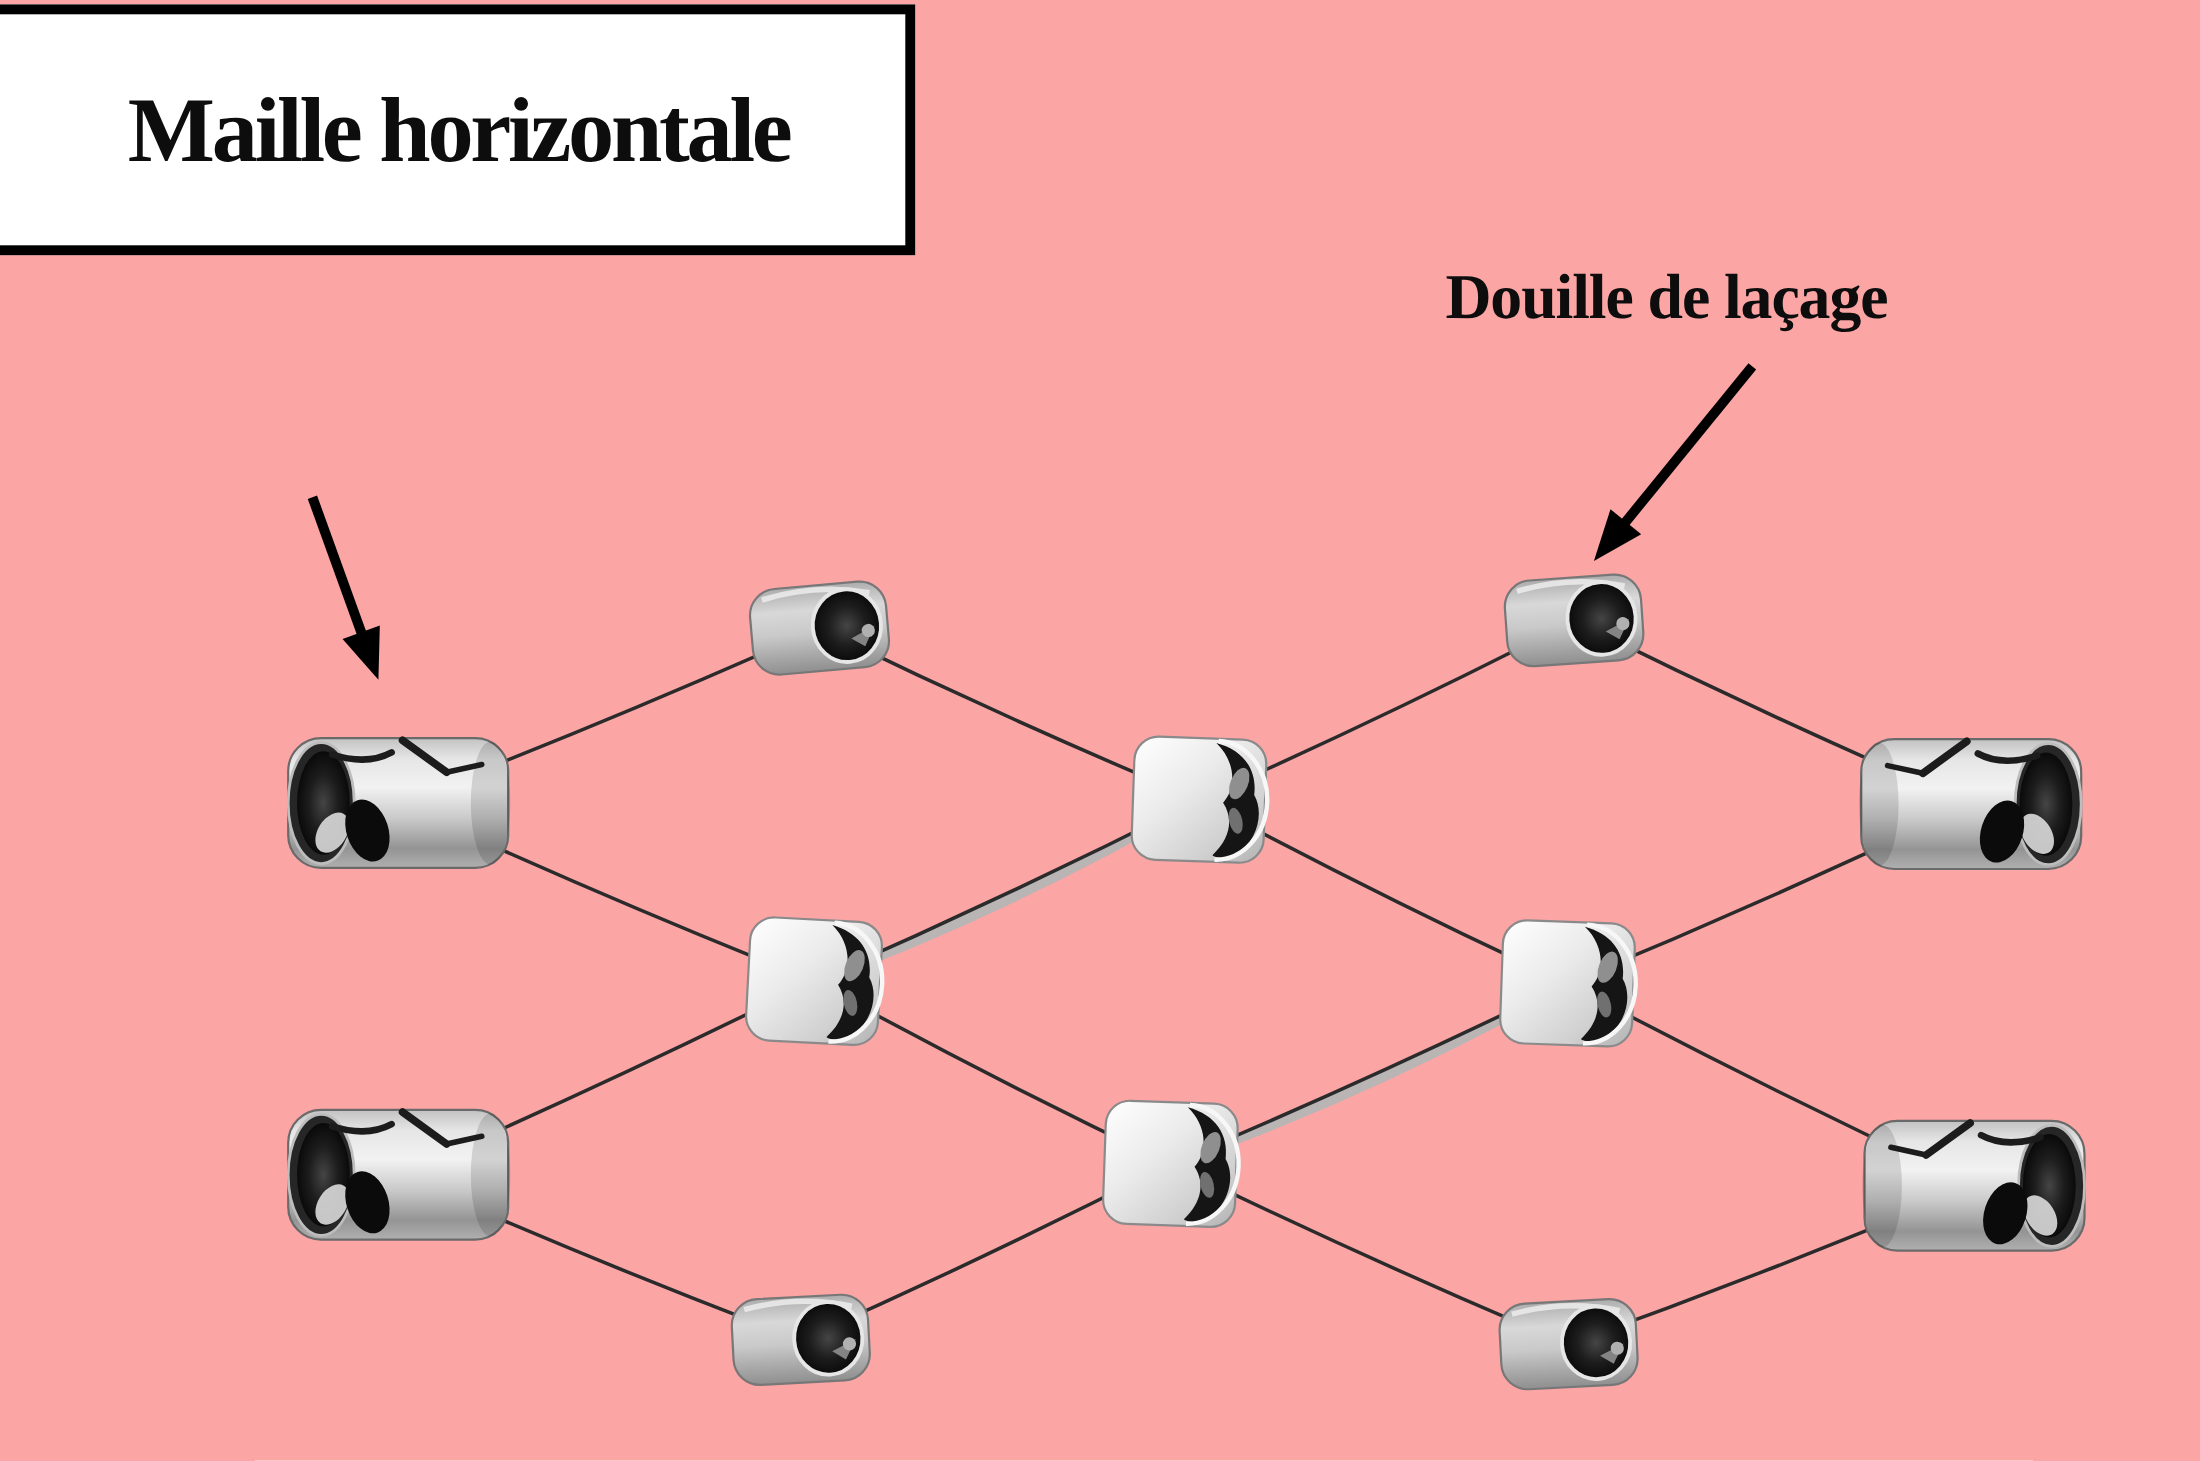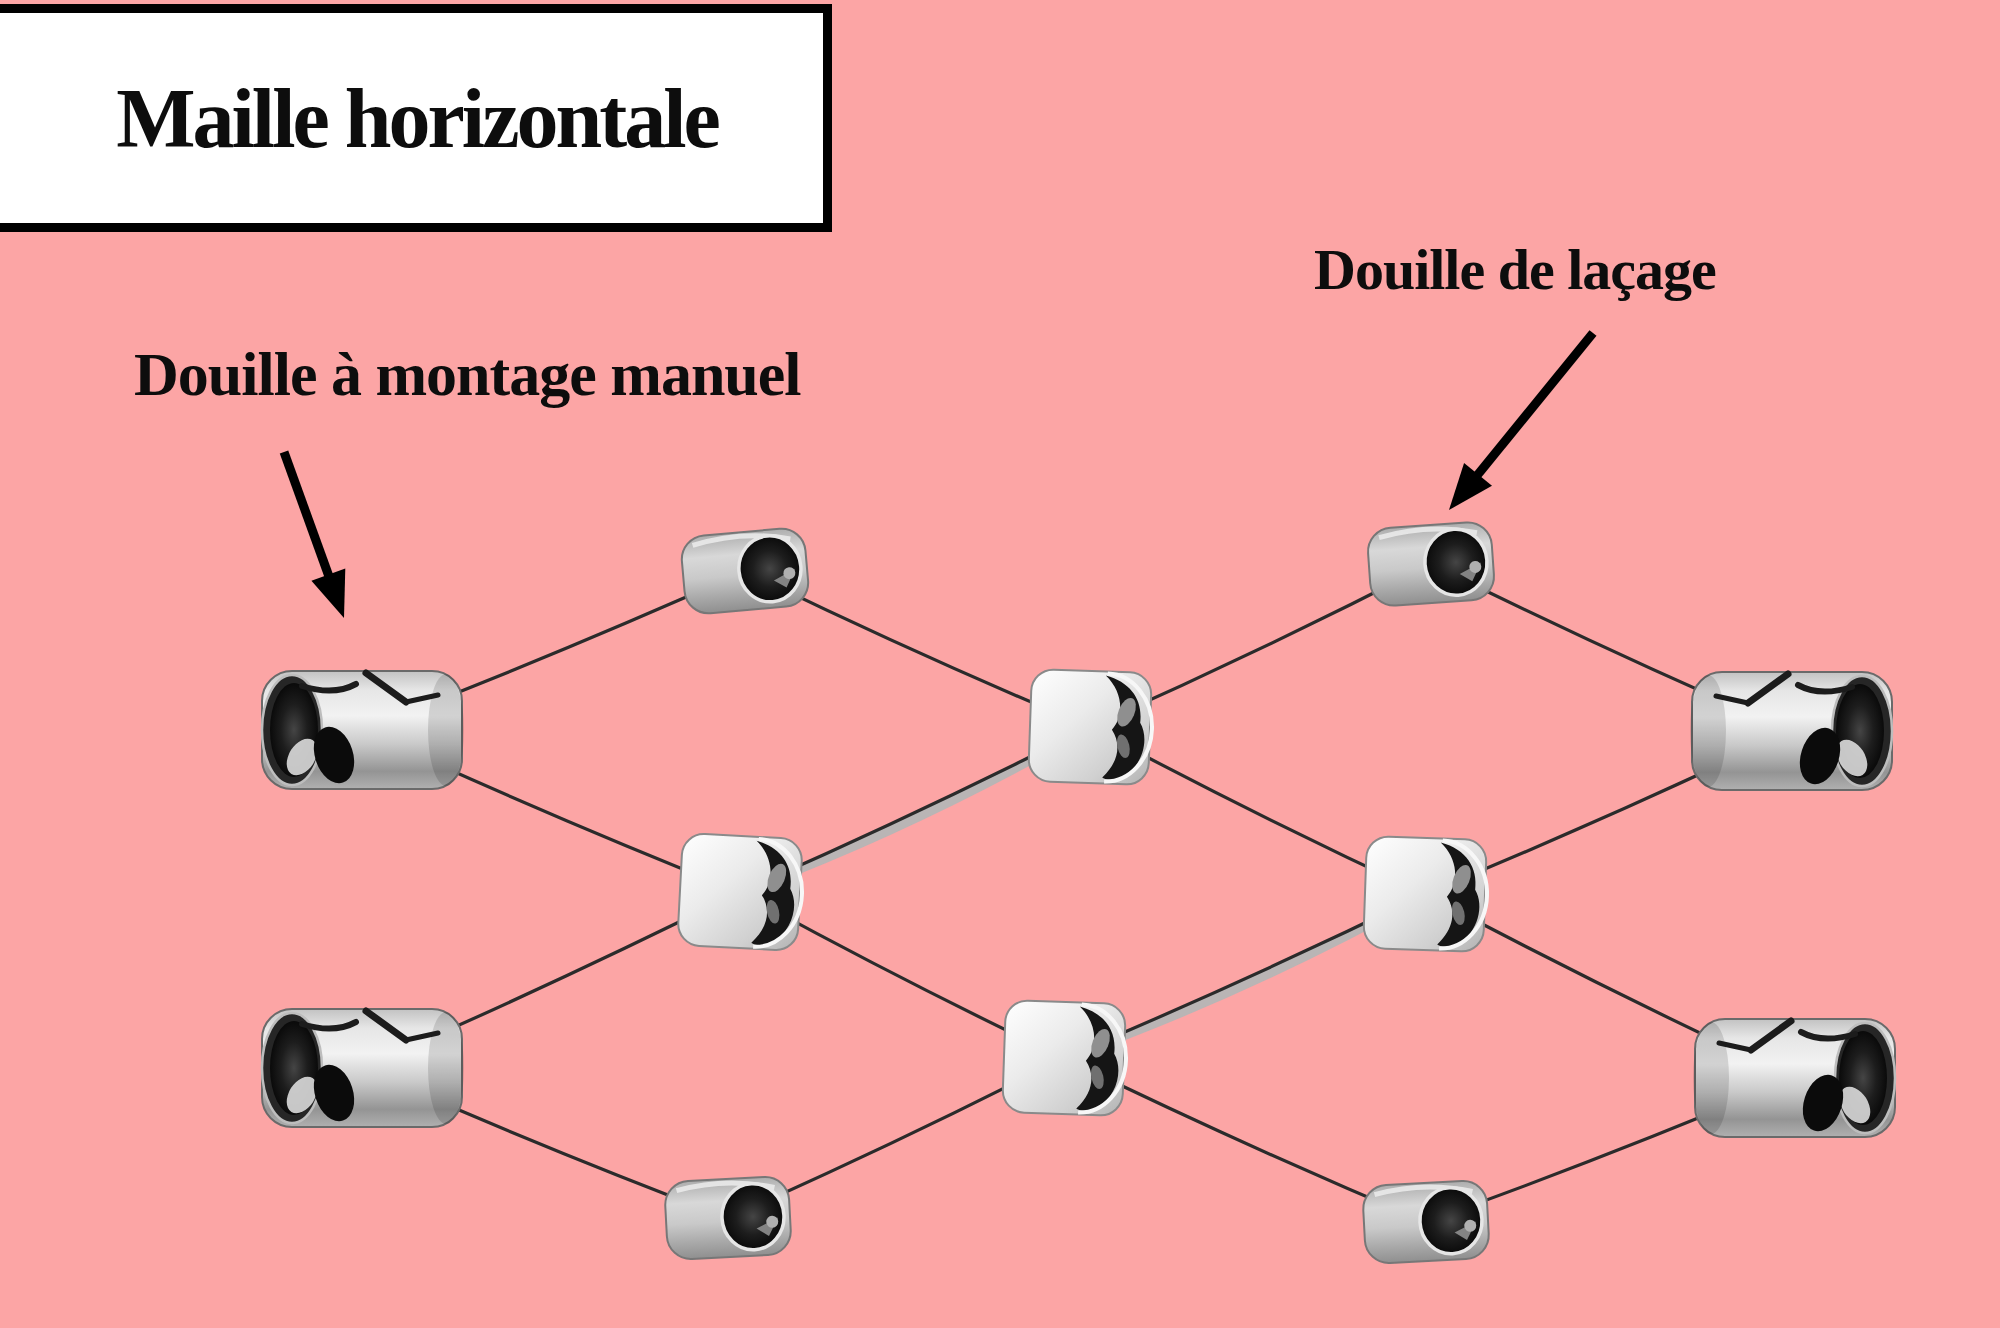--- a/index.html
+++ b/index.html
@@ -146,16 +146,15 @@
       <use href="#sym-lace" transform="translate(1090 727) rotate(2)"></use>
       <use href="#sym-lace" transform="translate(740 892) rotate(3)"></use>
       <use href="#sym-lace" transform="translate(1425 894) rotate(2)"></use>
       <use href="#sym-lace" transform="translate(1064 1058) rotate(2)"></use>
     </svg>
 
   <div class="title-box">
     <span>Maille horizontale</span>
   </div>
 
-  <div class="label label-1">Douille à montage manuel</div>
 
   <div class="label label-2">Douille de laçage</div>
 </div>
 
 </body></html>

